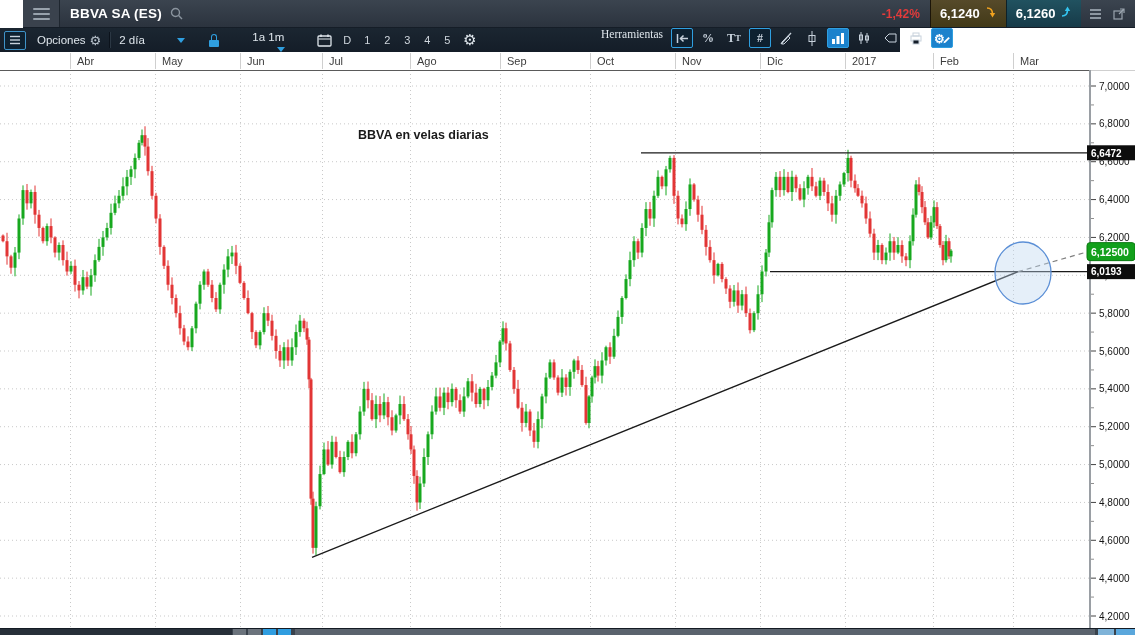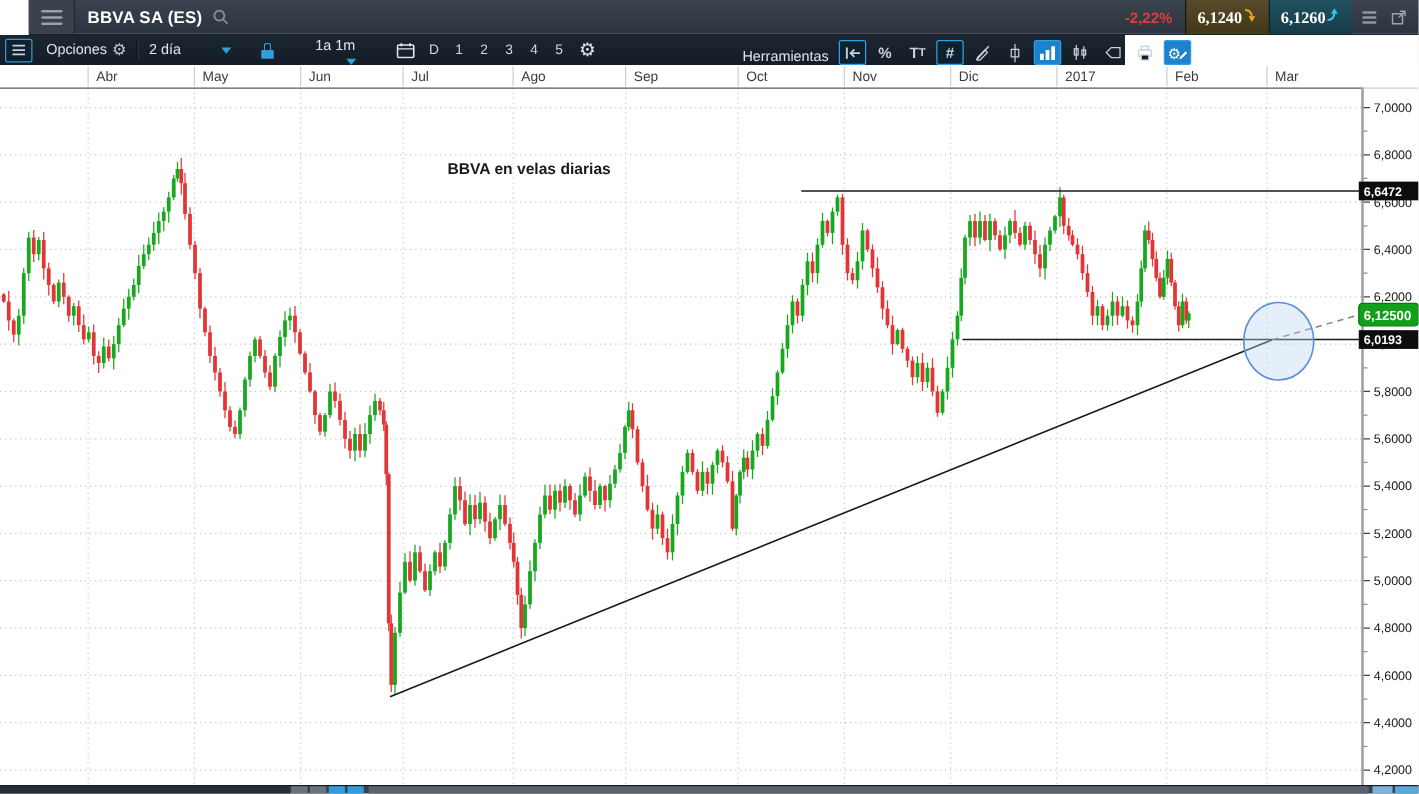--- a/index.html
+++ b/index.html
@@ -9,22 +9,22 @@
   .titlebar{position:absolute;left:0;top:0;width:1135px;height:28px;box-sizing:border-box;
     background:linear-gradient(#3b444f,#2b333e);border-bottom:1px solid #151d27;
     display:flex;align-items:center;color:#fff;margin-left:23px;}
   .hamburger{width:36px;height:100%;display:flex;flex-direction:column;justify-content:center;
     align-items:center;gap:3px;background:#3a424d;border-right:1px solid #1e262f;cursor:pointer;}
   .hamburger i{display:block;width:17px;height:2px;background:#98a2ac;border-radius:1px;}
   .tb-title{margin-left:10px;font-size:13.5px;font-weight:bold;letter-spacing:.2px;}
   .search{margin-left:8px;display:flex;align-items:center;}
   .tb-right{margin-left:auto;display:flex;align-items:center;height:100%;}
   .pct{color:#e23b3b;font-weight:bold;font-size:12px;margin-right:10px;}
-  .pricebox{height:100%;display:flex;align-items:center;padding:0 9px;
-    font-size:13px;font-weight:bold;cursor:pointer;font-family:Liberation Serif, serif;}
+  .pricebox{height:100%;display:flex;align-items:center;gap:5px;padding:0 9px;
+    font-size:13px;font-weight:bold;cursor:pointer;}
   .pricebox.bid{background:linear-gradient(#564a2a,#423917);border-left:1px solid #1b1408;}
   .pricebox.ask{background:linear-gradient(#215260,#163a48);border-left:1px solid #0d2129;}
   .grip{display:flex;flex-direction:column;gap:2px;margin:0 7px 0 9px;cursor:pointer;}
   .grip i{display:block;width:11px;height:2px;background:#8d97a1;}
   .winbtn{margin:0 5px;display:flex;align-items:center;cursor:pointer;}
   .closebtn{font-size:15px;color:#9aa4ae;margin:0 10px 0 5px;cursor:pointer;}
   
   .toolbar{position:absolute;left:0;top:28px;width:900px;height:24px;box-sizing:border-box;
     background:linear-gradient(#1b2631,#141d28);display:flex;align-items:center;color:#dfe6ec;font-size:11.5px;}
   .t-btn{display:flex;align-items:center;gap:4px;padding:0 5px;height:18px;cursor:pointer;white-space:nowrap;}
@@ -33,21 +33,21 @@
     align-items:center;justify-content:center;margin-left:4px;background:#0e2130;cursor:pointer;}
   .gear{font-size:13px;color:#b9c3cd;}
   .gear-big{font-size:15px;color:#dfe6ec;padding:0 6px;cursor:pointer;}
   .caret{width:0;height:0;border-left:4px solid transparent;border-right:4px solid transparent;
     border-top:5px solid #2f9fe0;margin-left:6px;}
   .lock{position:relative;width:10px;height:13px;margin:0 5px;cursor:pointer;}
   .lock:before{content:"";position:absolute;left:2px;top:0;width:4px;height:5px;
     border:1.5px solid #2f9fe0;border-bottom:none;border-radius:3px 3px 0 0;}
   .lock:after{content:"";position:absolute;left:0;bottom:0;width:10px;height:6.5px;background:#2f9fe0;border-radius:1px;}
   .digit{min-width:14px;text-align:center;padding:0 3px;color:#cfd6dd;cursor:pointer;font-size:11px;}
-  .tools{position:absolute;right:180px;top:28px;height:24px;display:flex;align-items:flex-end;}
+  .tools{position:absolute;right:180px;top:28px;height:24px;display:flex;align-items:flex-start;font-family:Liberation Serif, serif;}
   .toolbtn{width:20px;height:18px;margin:0 2px;display:flex;align-items:center;justify-content:center;
     color:#c8d2dc;font-size:12px;font-weight:bold;cursor:pointer;border:1px solid transparent;border-radius:2px;}
   .toolbtn.active{border-color:#2f9fe0;background:#0e2130;}
   .toolbtn.hl{background:#1c82cc;border-color:#2f9fe0;color:#fff;}
   .tools-label{font-size:11.5px;color:#dfe6ec;margin-right:6px;}
   
   .chart-svg{position:absolute;left:0;top:52px;}
   
   .scrollstrip{position:absolute;left:0;top:628px;width:1135px;height:7px;background:#39424c;border-top:1px solid #141b24;box-sizing:border-box;}
   .scrollstrip .seg{position:absolute;top:0;height:7px;}
@@ -64,21 +64,21 @@
         <i></i>
       </div>
     <div class="tb-title">BBVA SA (ES)</div>
     <div class="search">
       <svg width="13" height="13">
           <circle cx="5.5" cy="5.5" r="4" fill="none" stroke="#8a949e" stroke-width="1.4"></circle>
           <line x1="8.6" y1="8.6" x2="12" y2="12" stroke="#8a949e" stroke-width="1.4"></line>
         </svg>
     </div>
     <div class="tb-right">
-      <span class="pct">-2,22%</span>
+      <span class="pct">-1,42%</span>
       <div class="pricebox bid">
         <span>6,1240</span>
         <span><svg width="12" height="12">
               <path d="M2 2c4 0 5.5 2 5.5 6" fill="none" stroke="#f0a21f" stroke-width="1.6"></path>
               <path d="M7.5 11.5 4.8 7h5.4z" fill="#f0a21f"></path>
             </svg></span>
       </div>
       <div class="pricebox ask">
         <span>6,1260</span>
         <span><svg width="12" height="12">

